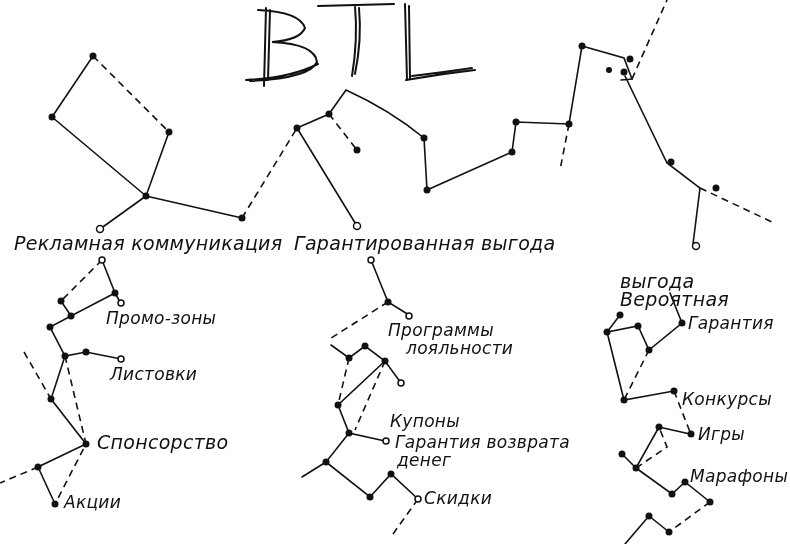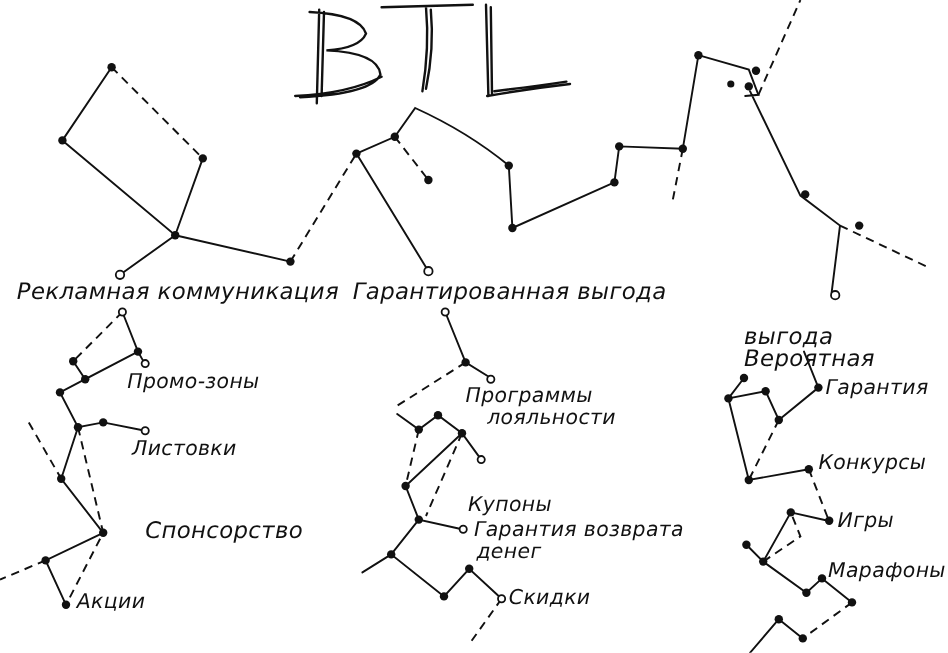--- a/index.html
+++ b/index.html
@@ -123,26 +123,26 @@
   </g>
 </svg>
 
 <div class="lbl cat" style="left:14px; top:232px;">Рекламная коммуникация</div>
 <div class="lbl cat" style="left:294px; top:232px;">Гарантированная выгода</div>
 <div class="lbl cat" style="left:620px; top:248px;margin-top:40px;">Вероятная</div>
 <div class="lbl cat" style="left:620px; top:270px;text-align:right;">выгода</div>
 
 <div class="lbl sub" style="left:106px; top:308px;">Промо-зоны</div>
 <div class="lbl sub" style="left:110px; top:364px;">Листовки</div>
-<div class="lbl cat" style="left:97px; top:431px;margin-left:24px;">Спонсорство</div>
+<div class="lbl cat" style="left:97px; top:431px;">Спонсорство</div>
 <div class="lbl sub" style="left:64px; top:492px;">Акции</div>
 
 <div class="lbl sub" style="left:388px; top:320px;">Программы</div>
 <div class="lbl sub" style="left:406px; top:338px;">лояльности</div>
 <div class="lbl sub" style="left:390px; top:411px;">Купоны</div>
 <div class="lbl sub" style="left:395px; top:432px;">Гарантия возврата</div>
 <div class="lbl sub" style="left:397px; top:450px;">денег</div>
 <div class="lbl sub" style="left:424px; top:488px;">Скидки</div>
 
 <div class="lbl sub" style="left:688px; top:313px;">Гарантия</div>
-<div class="lbl sub" style="left:682px; top:376px;text-align:center;">Конкурсы</div>
+<div class="lbl sub" style="left:682px; top:389px;text-align:center;">Конкурсы</div>
 <div class="lbl sub" style="left:698px; top:424px;">Игры</div>
 <div class="lbl sub" style="left:690px; top:466px;">Марафоны</div>
 
 </body></html>

